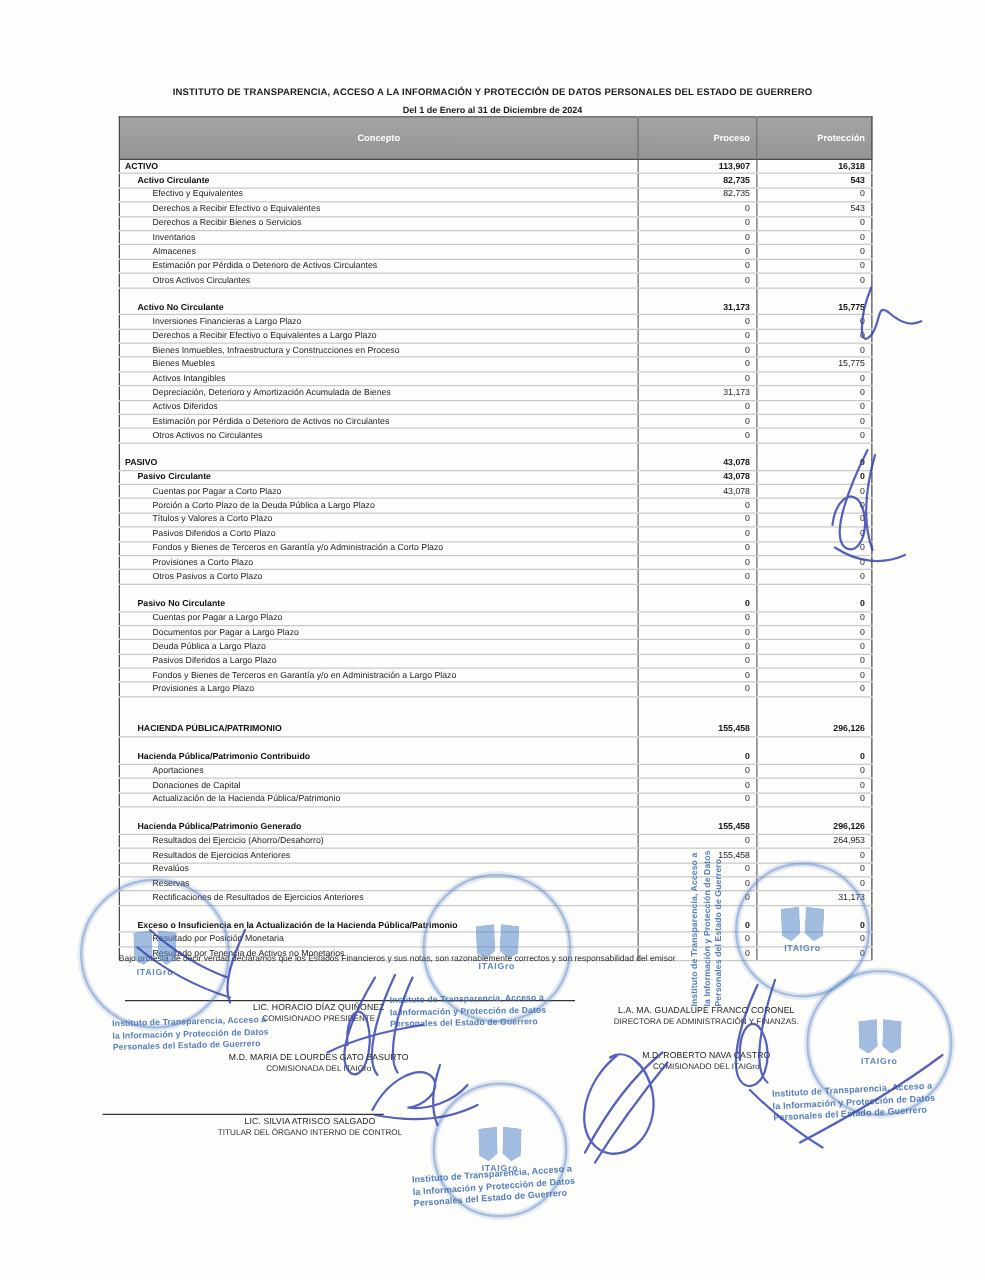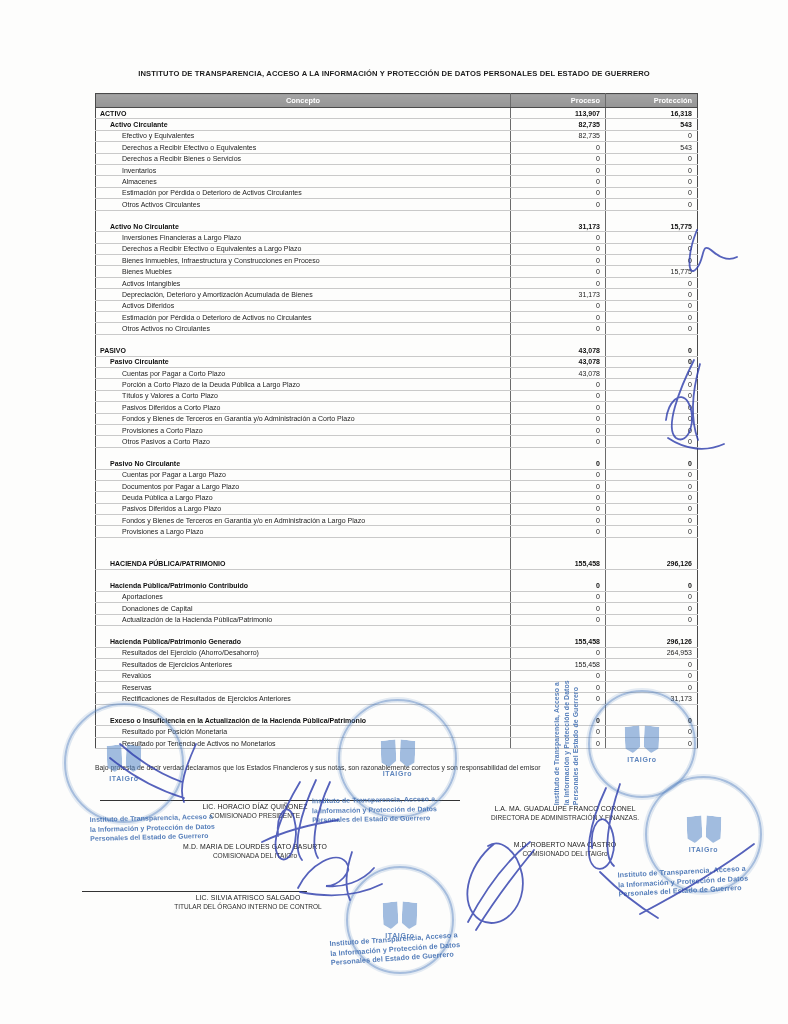--- a/index.html
+++ b/index.html
@@ -14,21 +14,21 @@
   .doc-header .l2,.doc-header .l3,.doc-header .l4{font-size:7.2px;font-weight:bold;margin-bottom:5px;}
   
   .fin-table{
     position:absolute;left:95px;top:93px;width:602px;
     border-collapse:collapse;table-layout:fixed;
     border:1.4px solid #4a4a4a;
   }
   .fin-table th{
     background:linear-gradient(180deg,#a4a4a4,#949494);
     color:#fff;font-size:7.4px;font-weight:bold;height:13px;
-    text-align:center;border-bottom:1px solid #4a4a4a;padding:0;
+    text-align:center;border-bottom:1px solid #4a4a4a;padding:10px;
   }
   .fin-table td{
     font-size:7px;height:10.4px;line-height:9px;padding:0 3px;
     border-bottom:0.8px solid #c9c9c9;overflow:hidden;white-space:nowrap;
   }
   .fin-table .col-o,.fin-table .col-a{border-left:1px solid #6b6b6b;text-align:right;padding-right:5px;width:95px;}
   .fin-table .col-a{width:92px;}
   .fin-table tr.bold td{font-weight:bold;color:#101010;}
   .fin-table tr.spacer td{border-bottom:none;}
   .fin-table td.lv0{padding-left:4px;}
@@ -59,20 +59,21 @@
   
   .ink{position:absolute;left:0;top:0;pointer-events:none;}
 </style>
 </head>
 <body>
 
 <div class="page">
 
   <div class="doc-header">
     <div class="l1">INSTITUTO DE TRANSPARENCIA, ACCESO A LA INFORMACIÓN Y PROTECCIÓN DE DATOS PERSONALES DEL ESTADO DE GUERRERO</div>
+    <div class="l3">Del 1 de Enero al 31 de Diciembre de 2024</div>
   </div>
 
   <table class="fin-table">
     <colgroup>
         <col style="width:415px">
         <col style="width:95px">
         <col style="width:92px">
       </colgroup>
     <thead>
       <tr>

